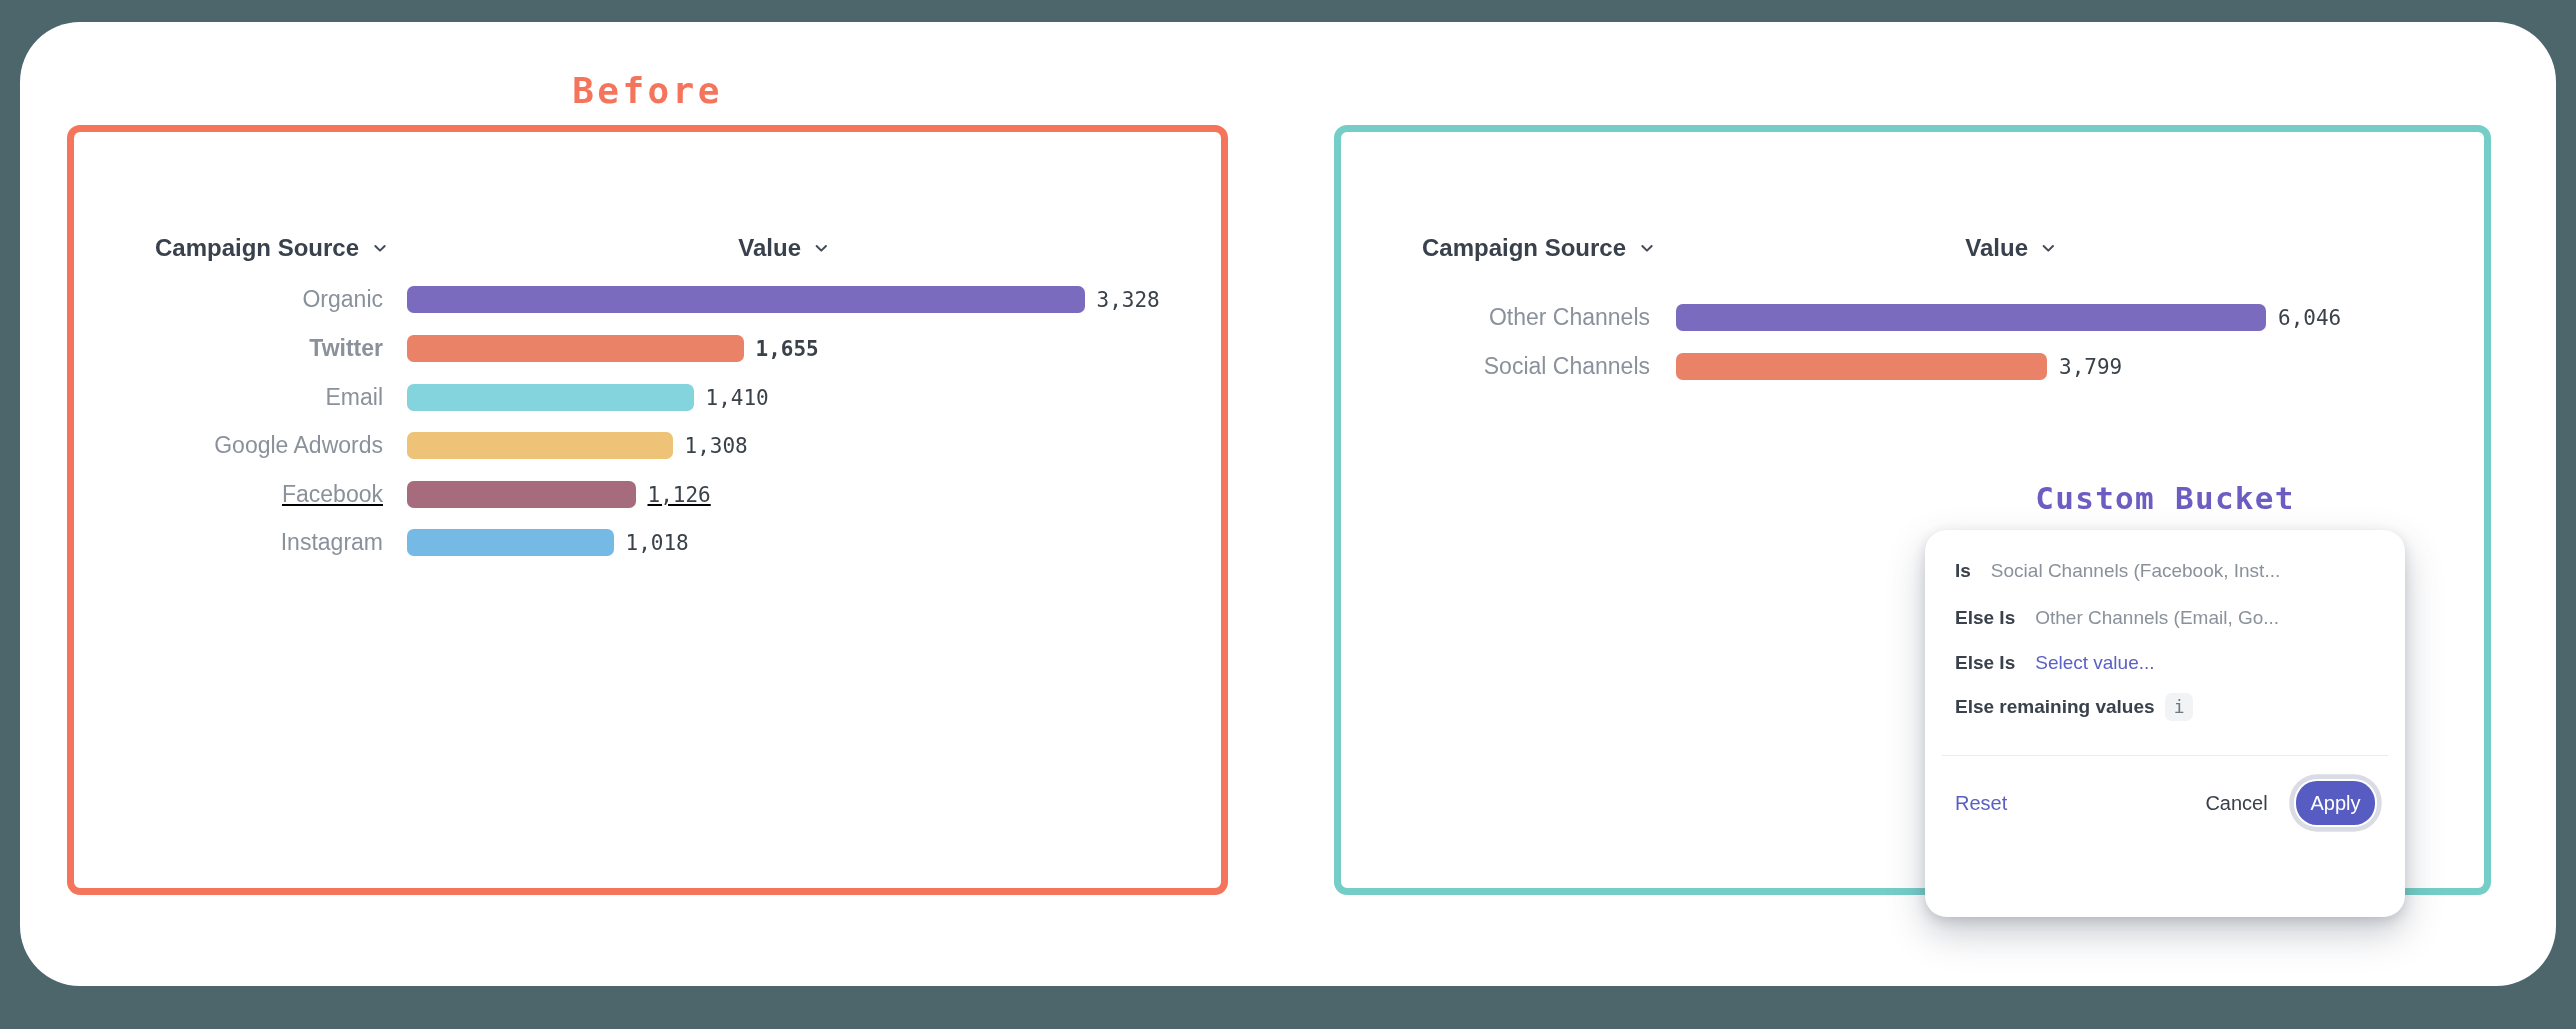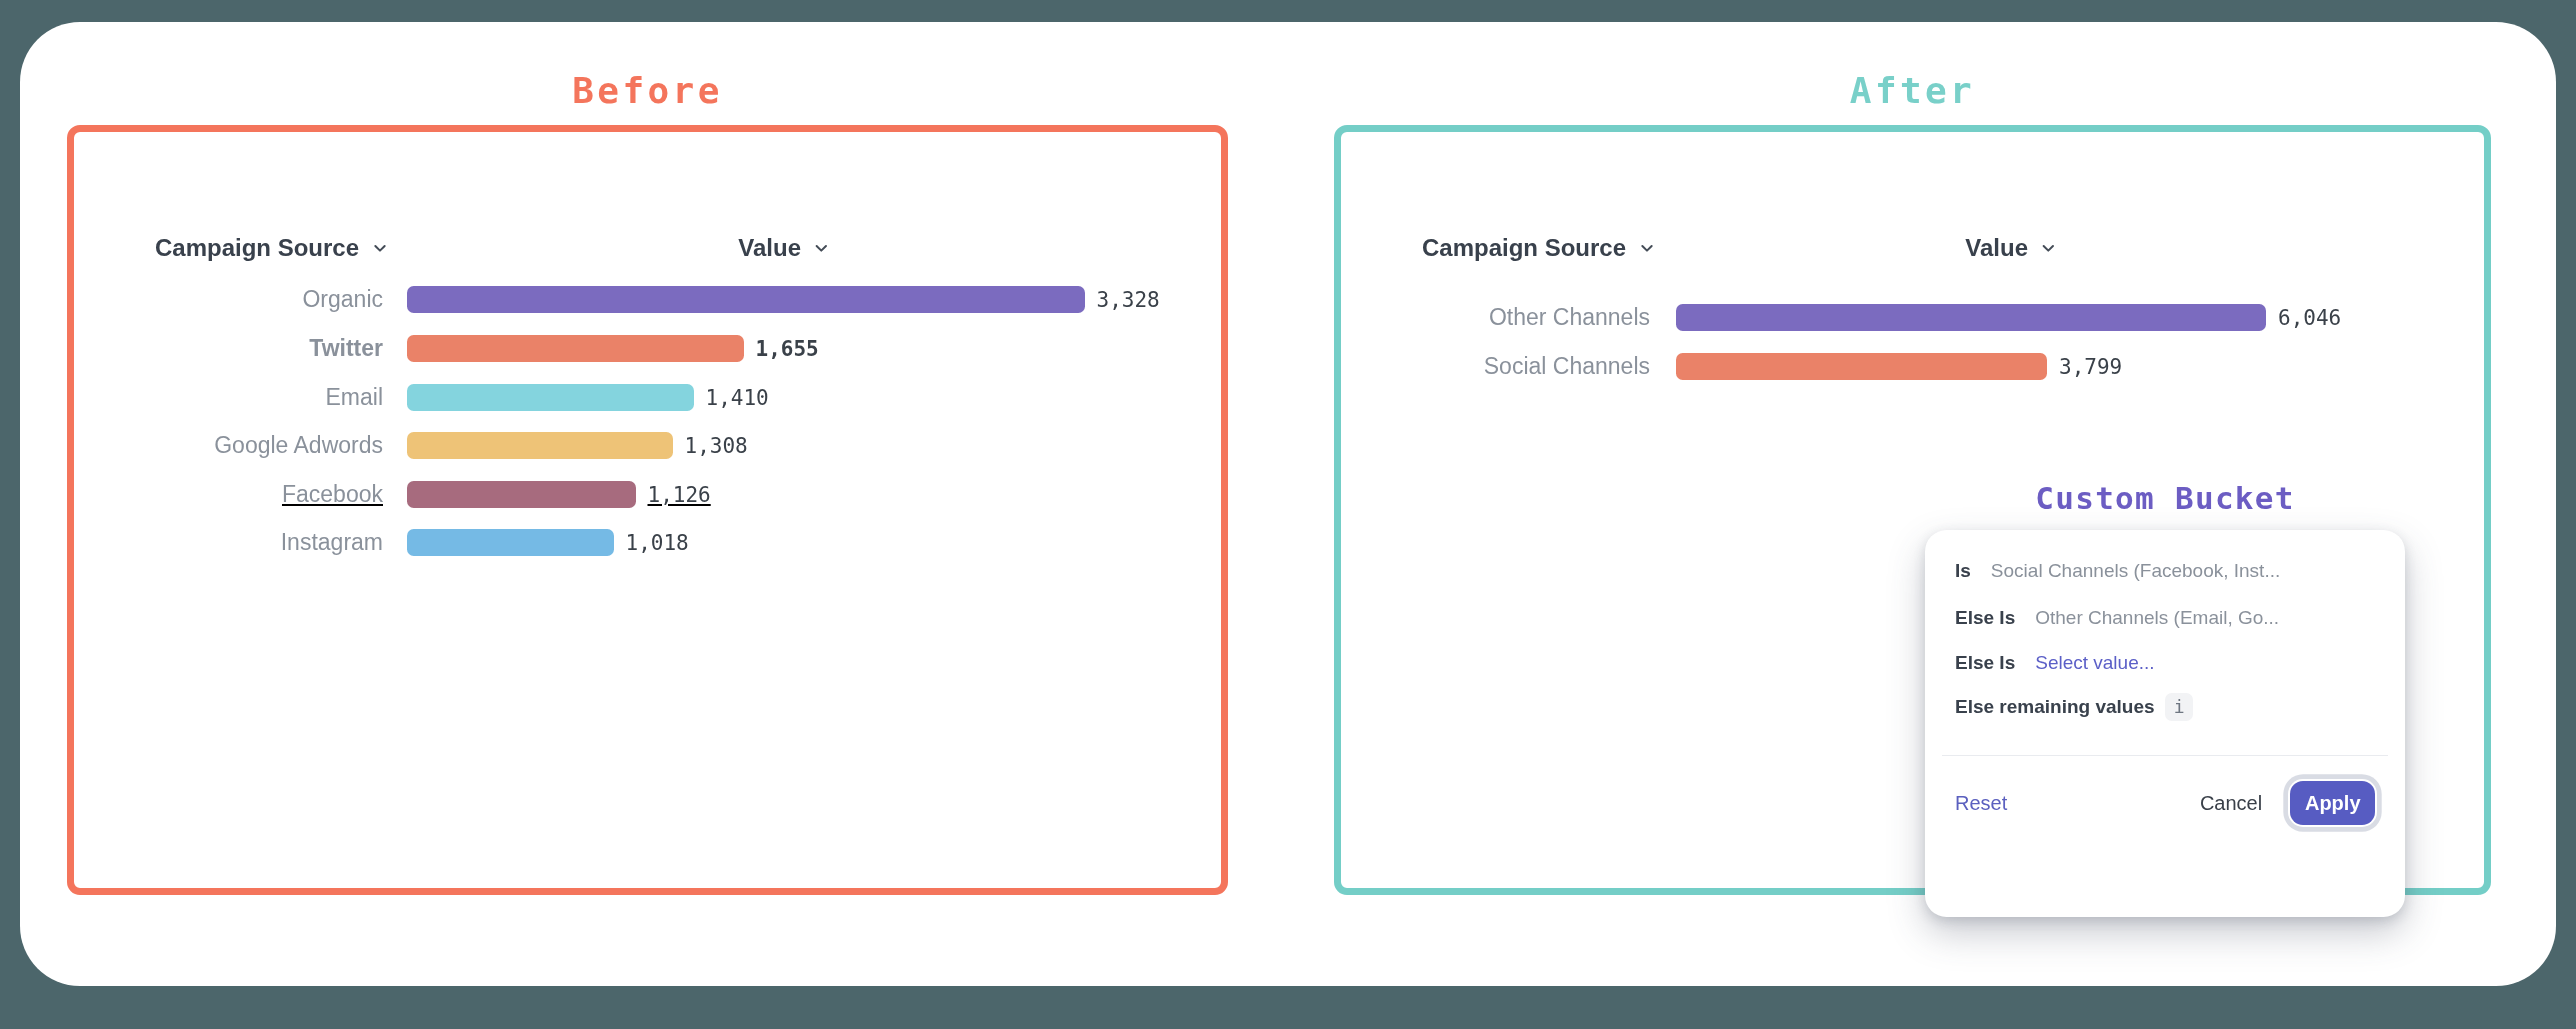--- a/index.html
+++ b/index.html
@@ -46,32 +46,31 @@
     display:flex;align-items:center;justify-content:center;cursor:pointer;
     font-family:"DejaVu Sans Mono",monospace;font-size:18px;color:#6E7681;}
   .popup-sep{position:absolute;left:17px;right:17px;top:225px;border-top:1.3px solid #E9EBEF;}
   .popup-footer{position:absolute;left:30px;right:23px;top:243px;height:60px;
     display:flex;align-items:center;justify-content:space-between;}
   .reset-btn{font-size:20px;font-weight:500;color:#5B60BF;cursor:pointer;background:none;border:none;
     font-family:"Liberation Sans",sans-serif;padding:0;}
   .footer-right{display:flex;align-items:center;gap:28px;}
   .cancel-btn{font-size:20px;font-weight:500;color:#3A4049;cursor:pointer;background:none;border:none;
     font-family:"Liberation Sans",sans-serif;padding:0;}
-  .apply-btn{font-size:20px;font-weight:700;color:#ffffff;background:#575CC2;border:none;cursor:pointer;
-    font-family:"Liberation Sans",sans-serif;border-radius:13px;padding:10.7px 14.8px;
+  .apply-btn{font-size:20px;font-weight:400;color:#ffffff;background:#575CC2;border:none;cursor:pointer;
+    font-family:"Liberation Sans",sans-serif;border-radius:21px;padding:10.7px 14.8px;
     box-shadow:0 0 0 2px #ffffff,0 0 0 6.7px #D9DCE4;margin-right:6.7px;}
 </style>
 </head>
 <body>
 
 <div class="stage">
   <div class="card"></div>
 
   <div class="panel-title before-title">Before</div>
-  <div class="panel-title after-title">After</div>
 
   <div class="panel panel-before">
     <div class="col-header src">
       <span>Campaign Source</span>
       <svg class="chev" viewBox="0 0 30 30">
         <polyline points="8,12 15,19 22,12" fill="none" stroke="#444C57" stroke-width="3" stroke-linecap="round" stroke-linejoin="round"></polyline>
       </svg>
     </div>
     <div class="col-header val">
       <span>Value</span>

